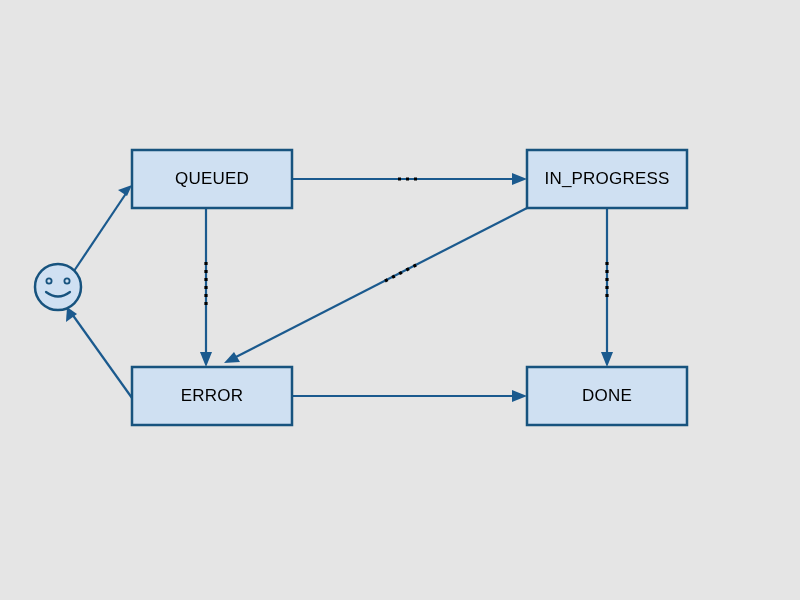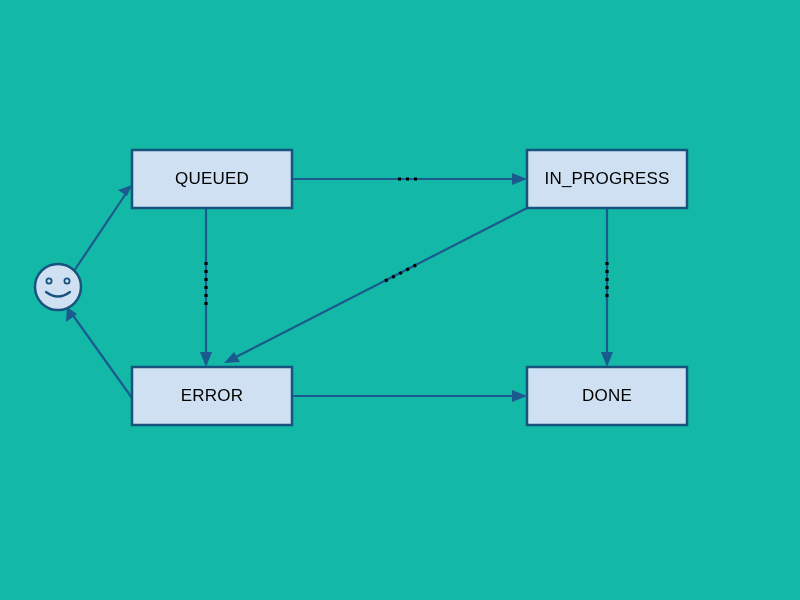--- a/index.html
+++ b/index.html
@@ -11,21 +11,21 @@
   body {
     width: 800px;
     height: 600px;
     overflow: hidden;
     font-family: "Liberation Sans", sans-serif;
   }
   #diagram-root {
     position: relative;
     width: 800px;
     height: 600px;
-    background: #14b8a6;
+    background: #e5e5e5;
   }
   svg#diagram-canvas {
     position: absolute;
     top: 0;
     left: 0;
     width: 800px;
     height: 600px;
     display: block;
   }
   .state-box-rect {

